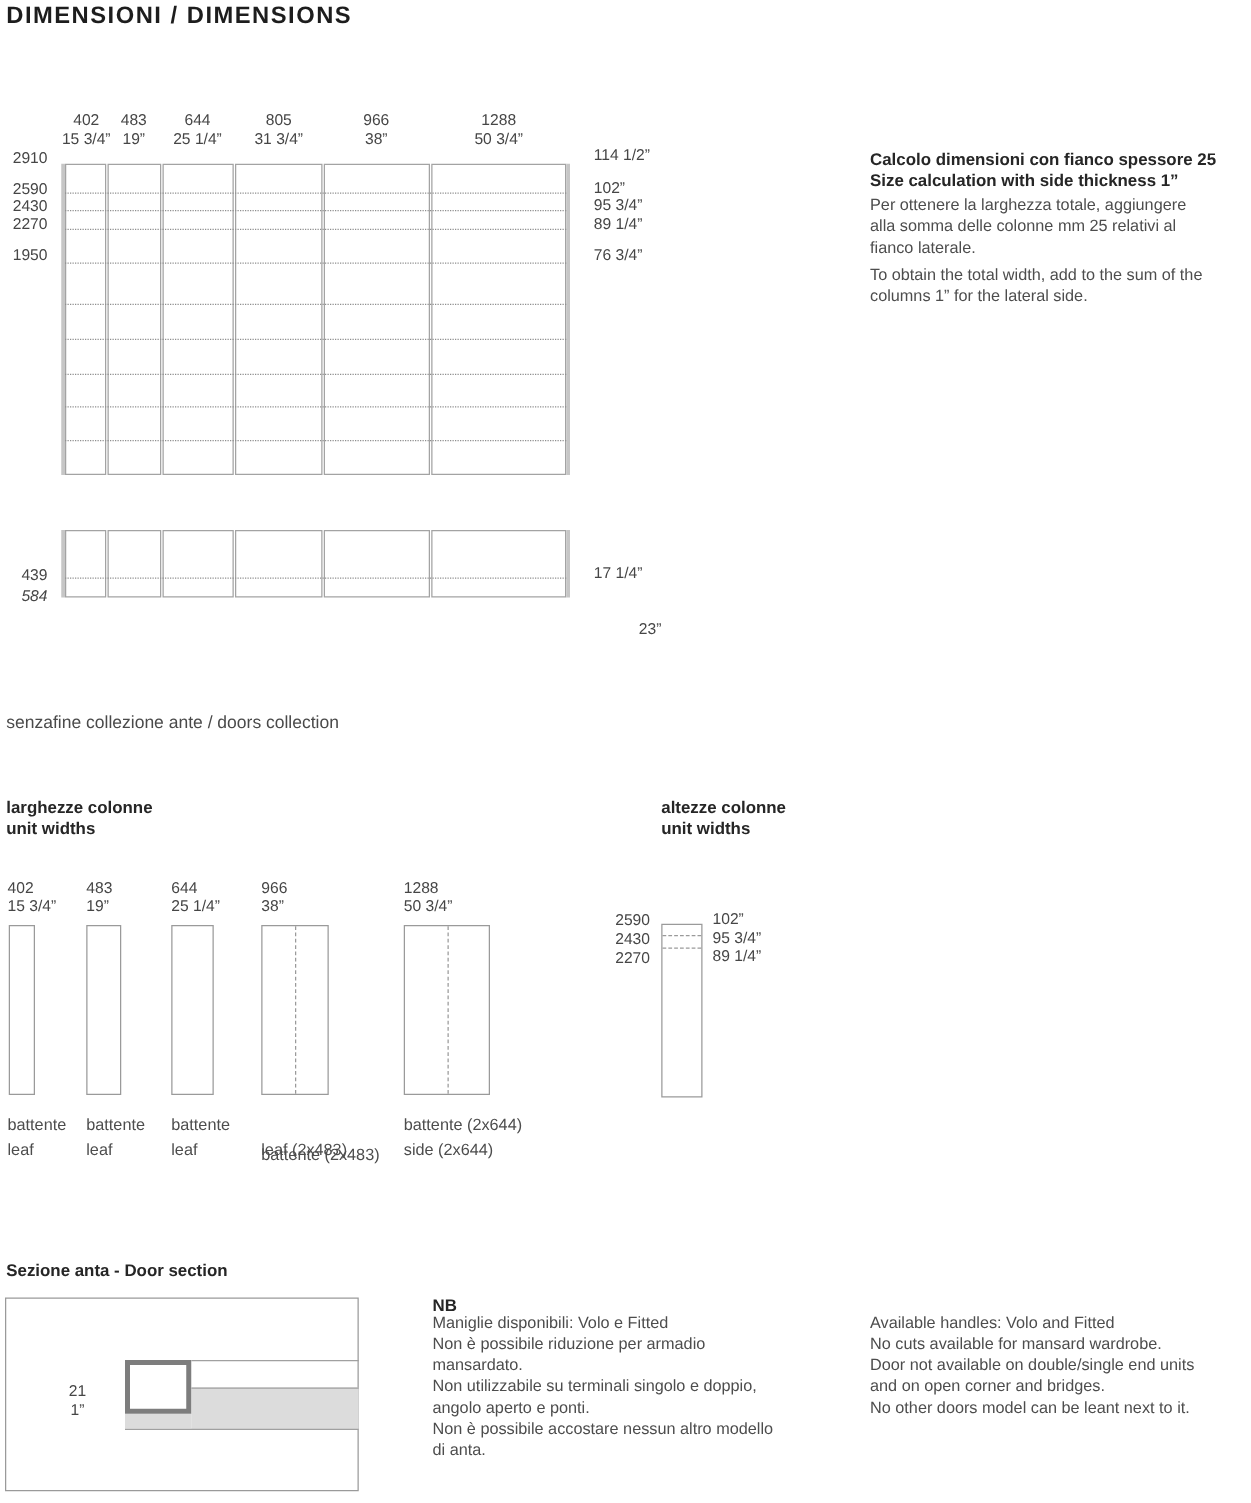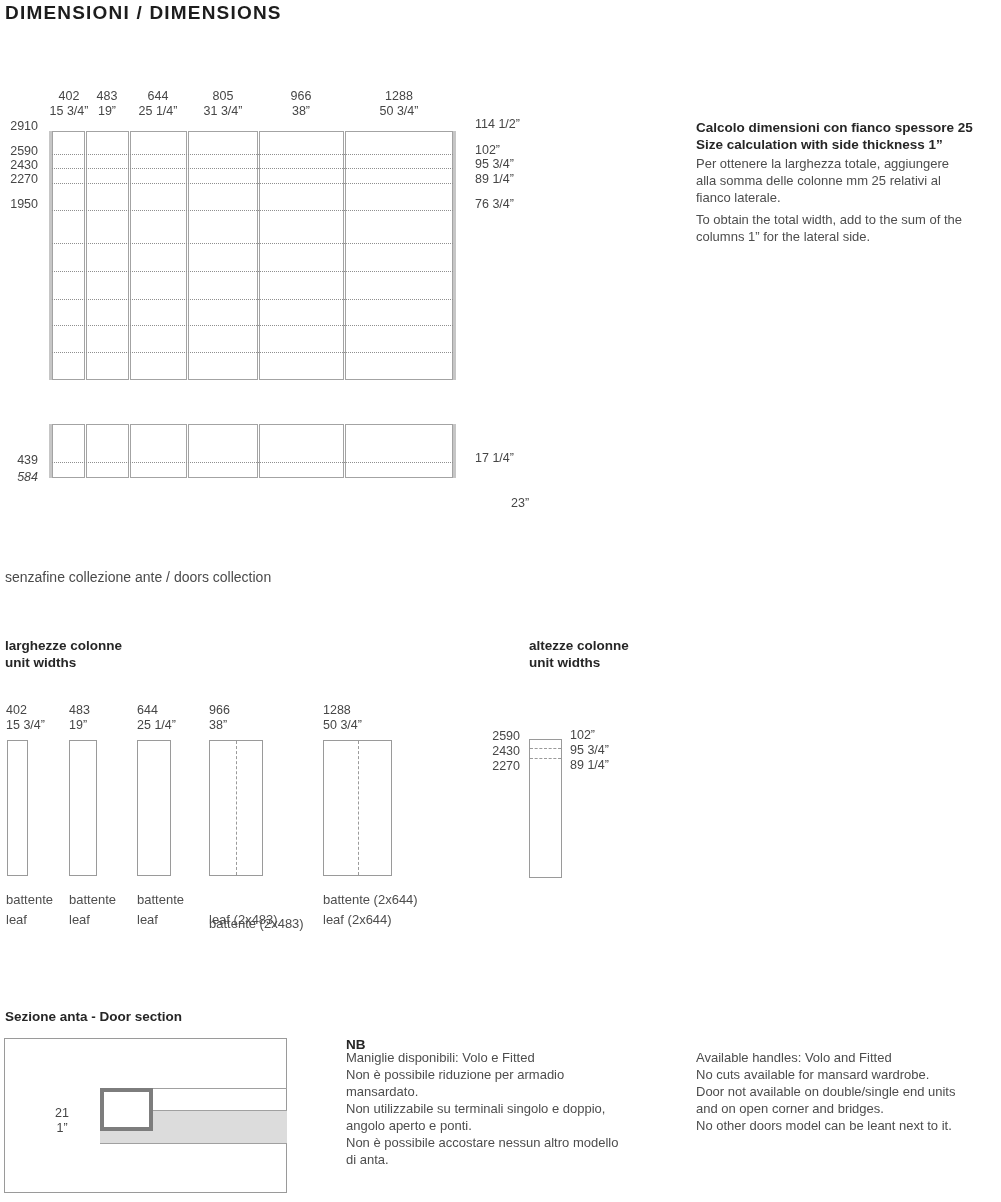--- a/index.html
+++ b/index.html
@@ -156,21 +156,21 @@
 
   <div class="abs body" style="left:6px;top:891px;">battente</div>
   <div class="abs body" style="left:6px;top:911px;">leaf</div>
   <div class="abs body" style="left:69px;top:891px;">battente</div>
   <div class="abs body" style="left:69px;top:911px;">leaf</div>
   <div class="abs body" style="left:137px;top:891px;">battente</div>
   <div class="abs body" style="left:137px;top:911px;">leaf</div>
   <div class="abs body" style="left:209px;top:915px;">battente (2x483)</div>
   <div class="abs body" style="left:209px;top:911px;">leaf (2x483)</div>
   <div class="abs body" style="left:323px;top:891px;">battente (2x644)</div>
-  <div class="abs body" style="left:323px;top:911px;">leaf (2x644)</div>
+  <div class="abs body" style="left:323px;top:911px;">side (2x644)</div>
 
   <div class="box" style="left:529px;top:739px;width:33px;height:139px;">
     <div class="hdash" style="top:8px;"></div>
     <div class="hdash" style="top:18px;"></div>
   </div>
   <div class="abs num" style="left:478px;top:729px;width:42px;text-align:right;">2590</div>
   <div class="abs num" style="left:478px;top:744px;width:42px;text-align:right;">2430</div>
   <div class="abs num" style="left:478px;top:759px;width:42px;text-align:right;">2270</div>
   <div class="abs num" style="left:570px;top:728px;">102”</div>
   <div class="abs num" style="left:570px;top:743px;">95 3/4”</div>

